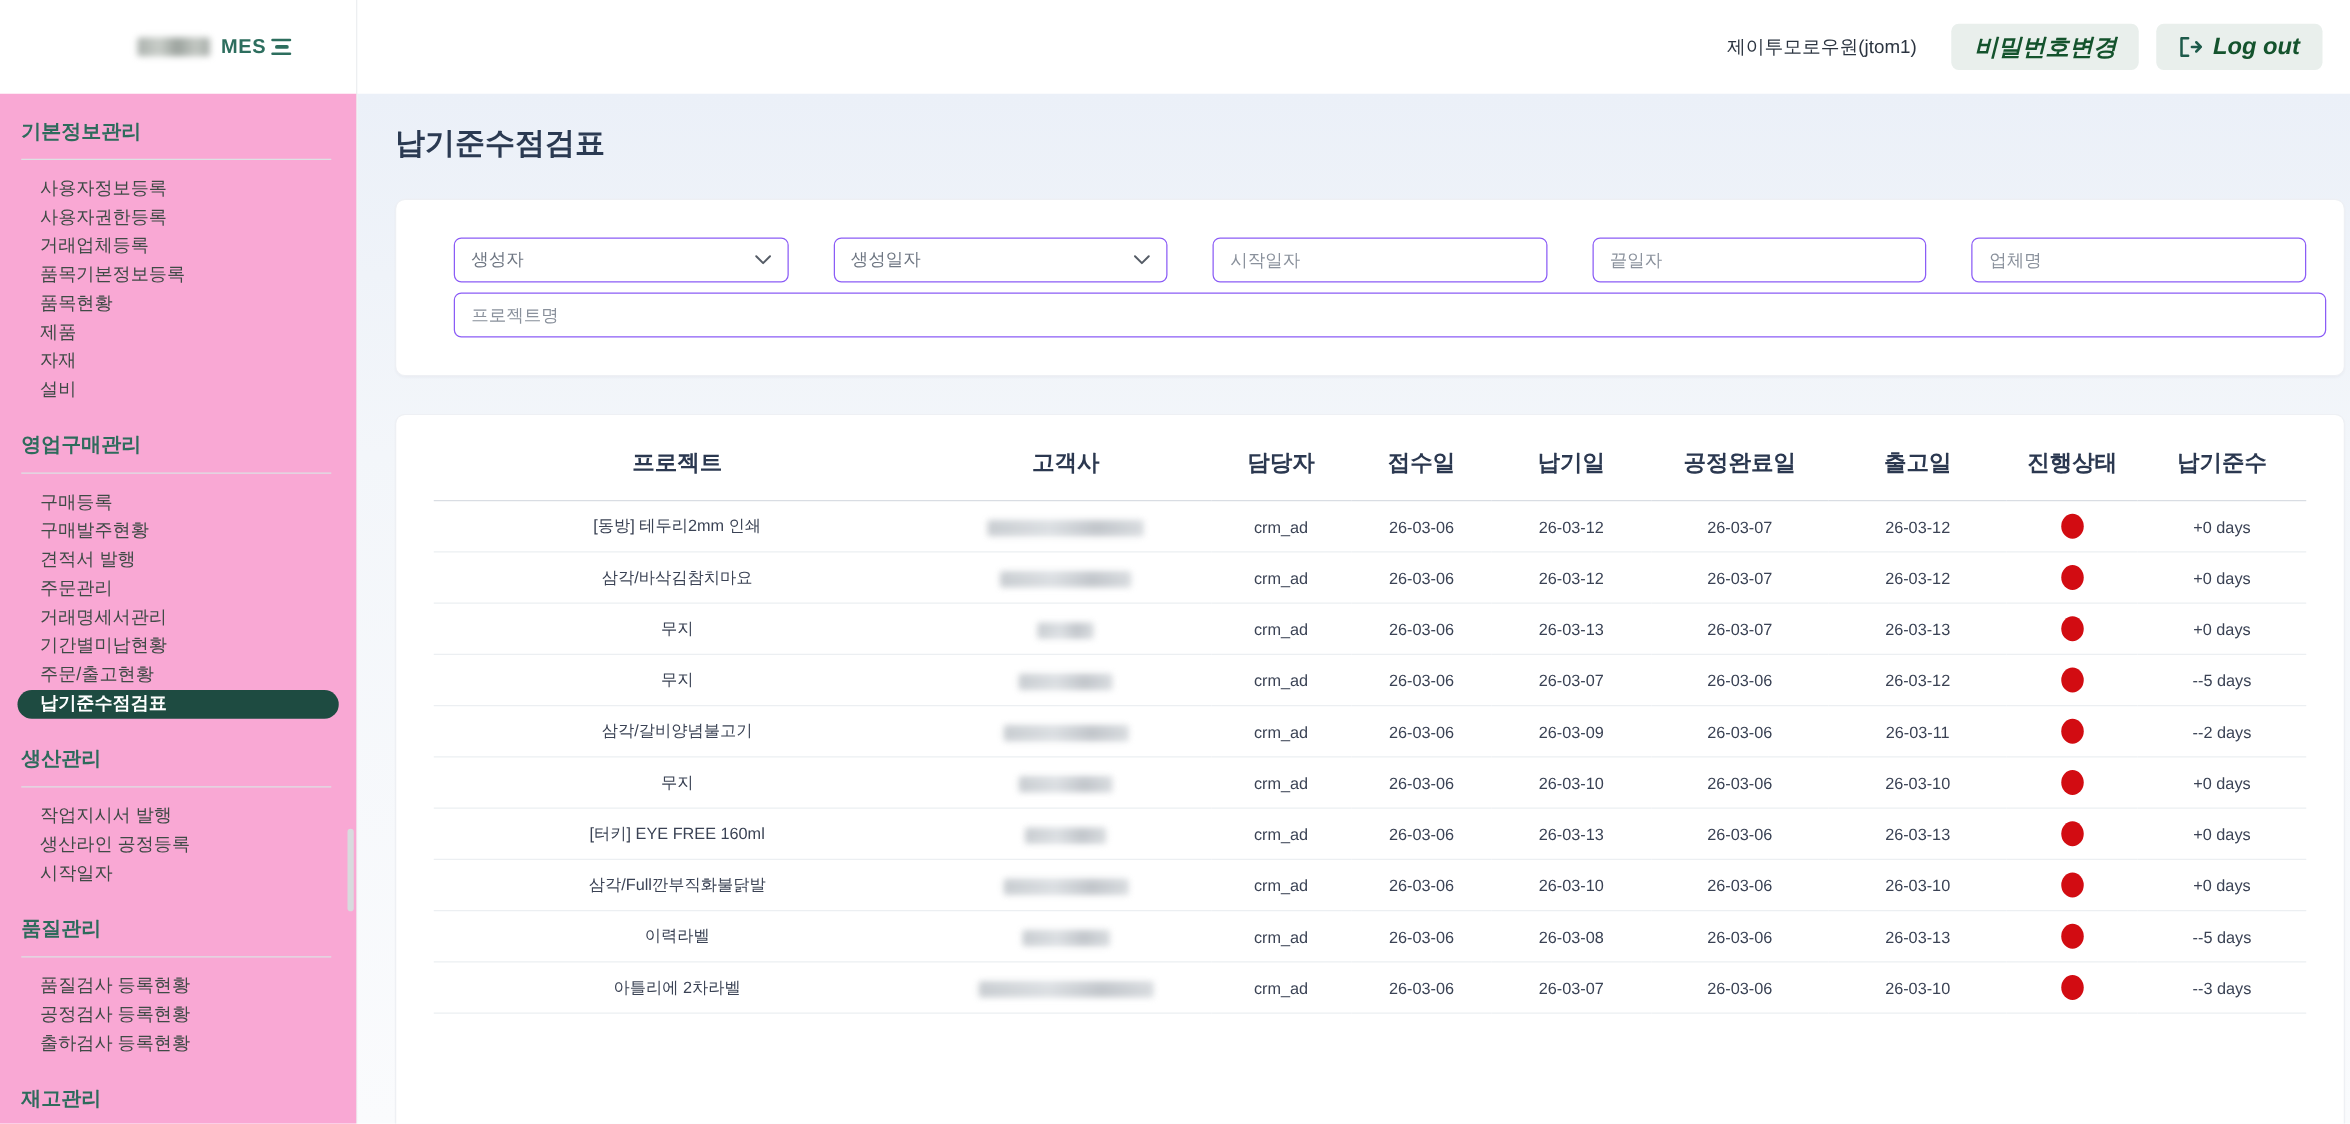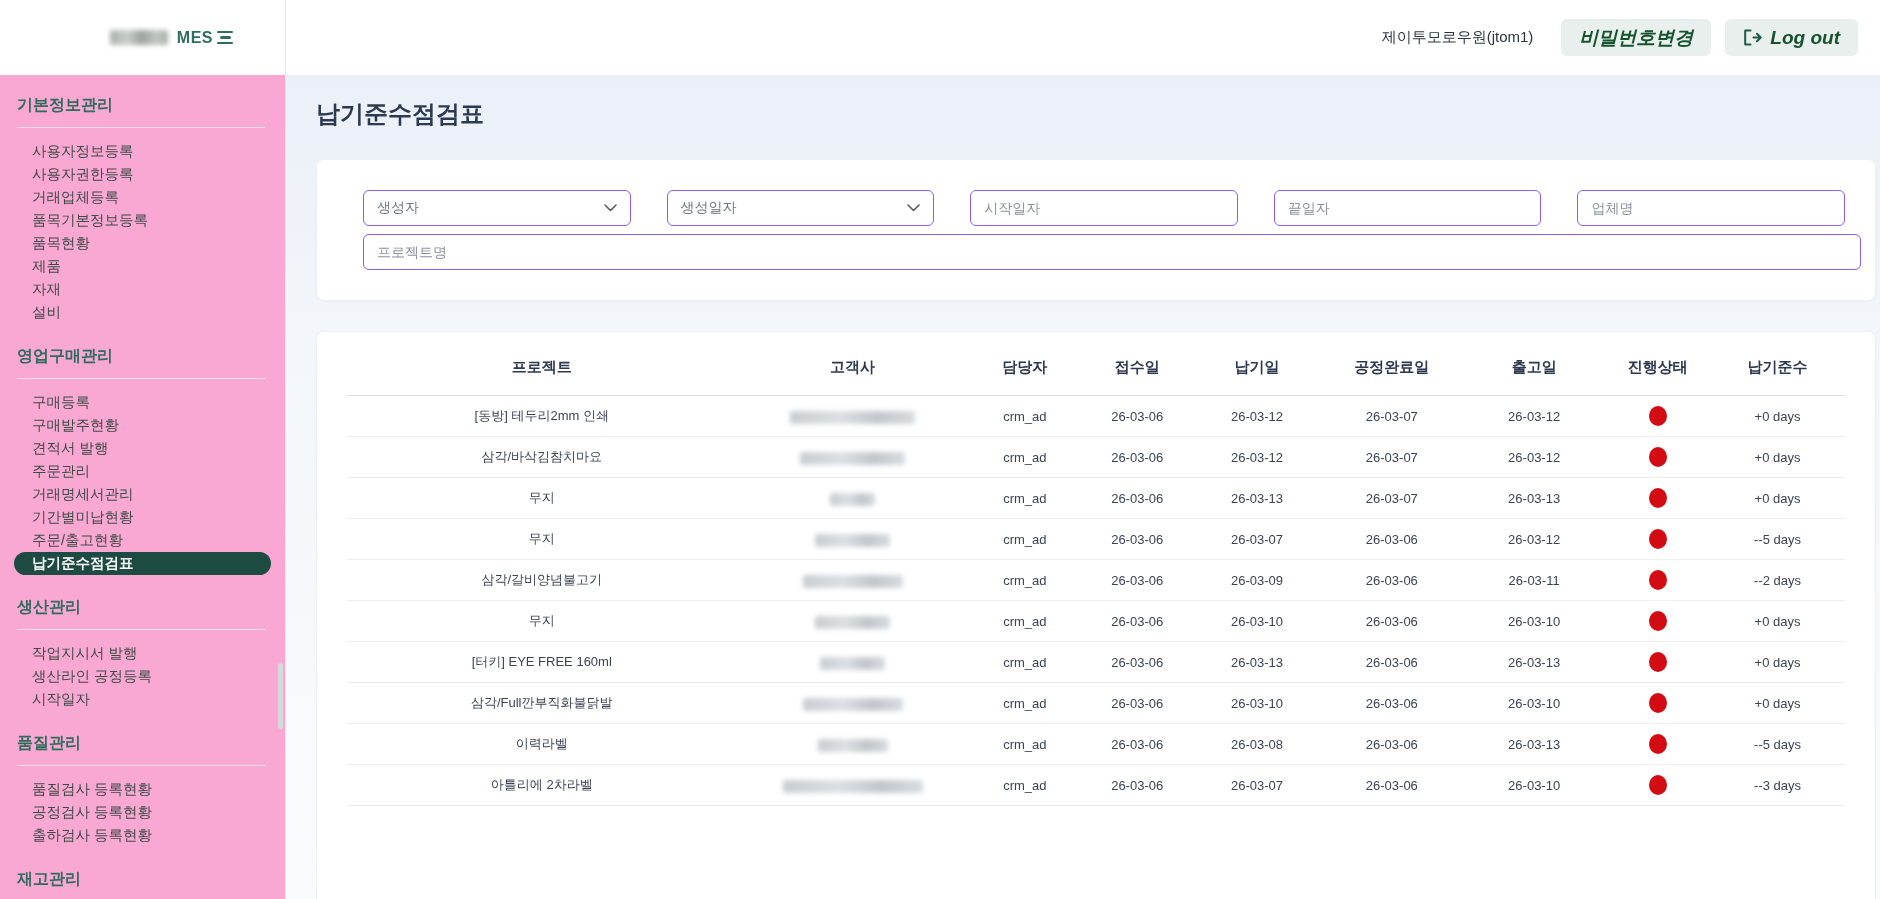--- a/index.html
+++ b/index.html
@@ -53,21 +53,21 @@
   .select { justify-content:space-between; cursor:pointer; }
   .chevron { flex-shrink:0; margin-left:8px; }
   input.field { width:100%; font-family:inherit; display:block; padding:0 13px; }
   input.field::placeholder { color:#8a919c; opacity:1; }
   .f-project { width:360px; flex:none; }
   .f-progress { width:385px; flex:none; }
 
   
   .table-card { margin-top:30px; padding:26px 30px 0; border-radius:8px 8px 0 0; border-bottom:none; height:570px; }
   table { width:100%; border-collapse:collapse; table-layout:fixed; }
-  th { font-size:15px; font-weight:bold; color:#2b3850; text-align:center; padding-bottom:18px; border-bottom:1px solid #d9dde3; }
+  th { font-size:18px; font-weight:bold; color:#2b3850; text-align:center; padding-bottom:18px; border-bottom:1px solid #d9dde3; }
   td { font-size:13px; color:#3a4254; text-align:center; height:41px; border-bottom:1px solid #eceff2; white-space:nowrap; overflow:hidden; }
   .blur-bar { display:inline-block; height:13px; border-radius:2px; vertical-align:middle;
     background:linear-gradient(90deg,#bfc4c9,#d6dade 40%,#b7bcc2 70%,#d2d6da); filter:blur(2.5px); opacity:.85; }
   .status-dot { display:inline-block; width:18px; height:20px; border-radius:50%; vertical-align:middle; }
 </style>
 </head>
 <body>
 
 <div class="app">
 

